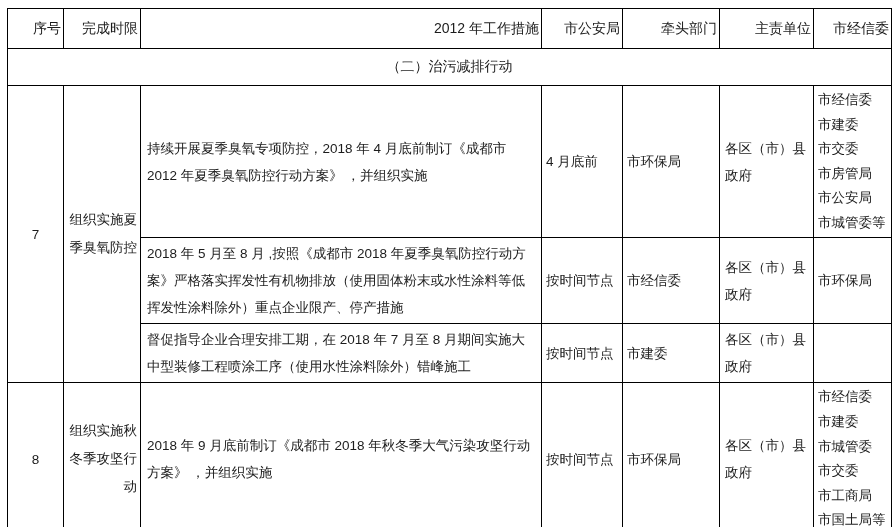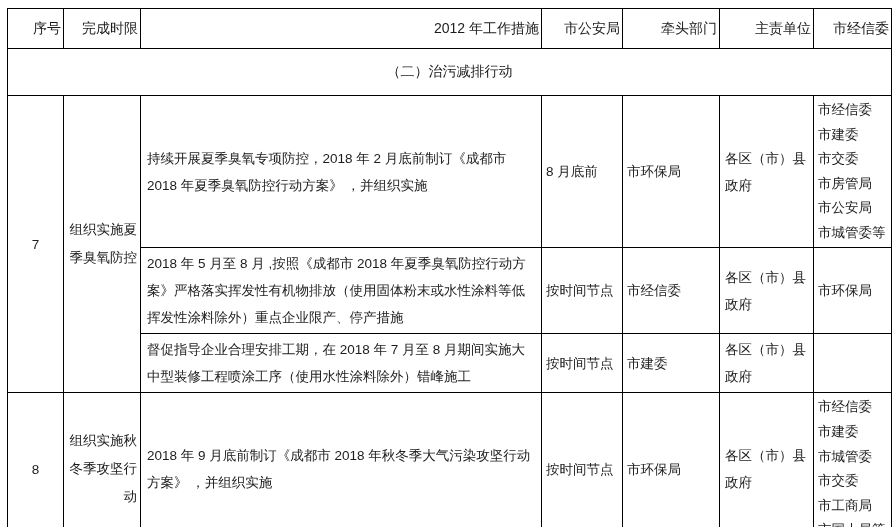--- a/index.html
+++ b/index.html
@@ -24,21 +24,21 @@
     top: 8px;
     width: 884px;
     border-collapse: collapse;
     table-layout: fixed;
   }
   .doc-table td, .doc-table th {
     border: 1.5px solid #000000;
     font-weight: normal;
     font-size: 13.5px;
     vertical-align: middle;
-    padding: 14px 5px;
+    padding: 4px 5px;
     overflow: hidden;
     background: #ffffff;
   }
   .doc-table th {
     text-align: right;
     font-size: 14px;
     padding: 2px 2px;
     margin-top: 35px;
   }
   tr.header-row   { height: 40px; }
@@ -104,22 +104,22 @@
         <th>主责单位</th>
         <th>市经信委</th>
       </tr>
       <tr class="section-row">
         <td class="c-section" colspan="7">（二）治污减排行动</td>
       </tr>
 
       <tr class="r7a">
         <td class="c-no" rowspan="3">7</td>
         <td class="c-task" rowspan="3">组织实施夏季臭氧防控</td>
-        <td class="c-measure">持续开展夏季臭氧专项防控，2018 年 2 月底前制订《成都市 2018 年夏季臭氧防控行动方案》 ，并组织实施</td>
-        <td class="c-deadline">8 月底前</td>
+        <td class="c-measure">持续开展夏季臭氧专项防控，2018 年 4 月底前制订《成都市 2012 年夏季臭氧防控行动方案》 ，并组织实施</td>
+        <td class="c-deadline">4 月底前</td>
         <td class="c-lead">市环保局</td>
         <td class="c-main">各区（市）县政府</td>
         <td class="c-assist">市经信委
 市建委
 市交委
 市房管局
 市公安局
 市城管委等</td>
       </tr>
       <tr class="r7b">

